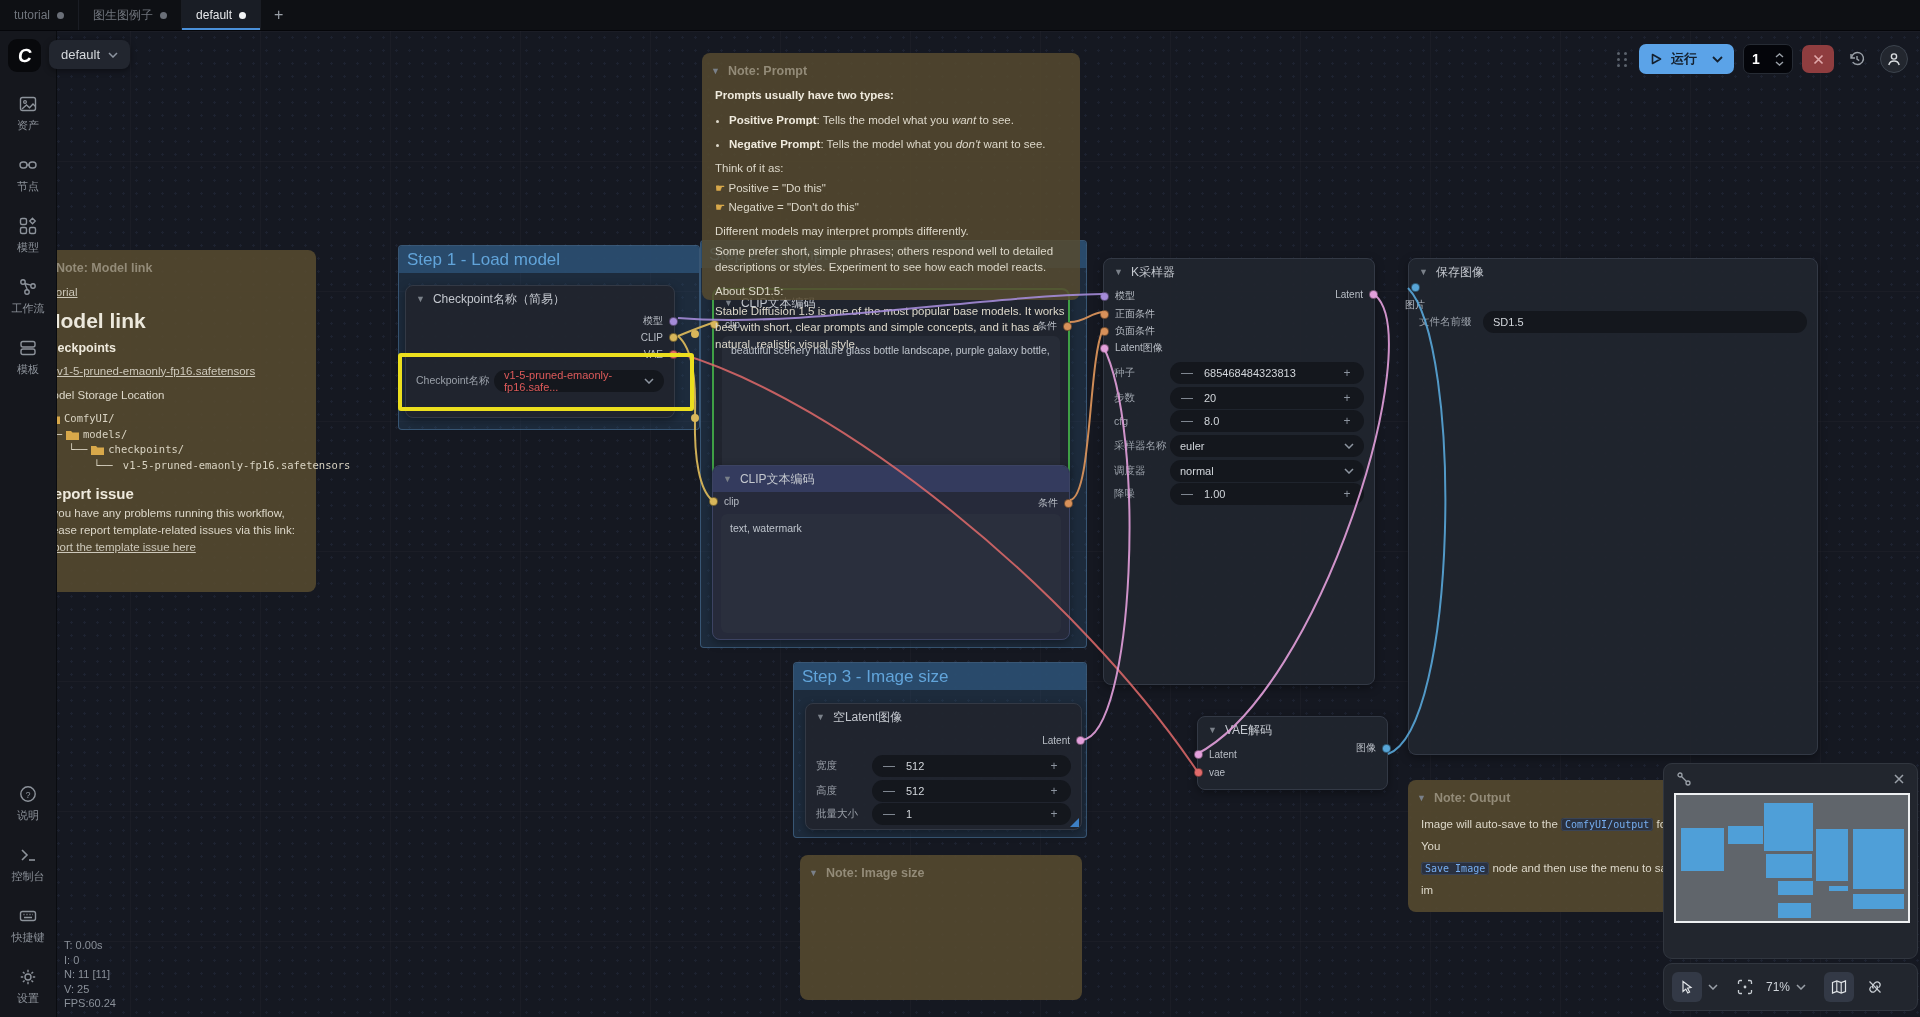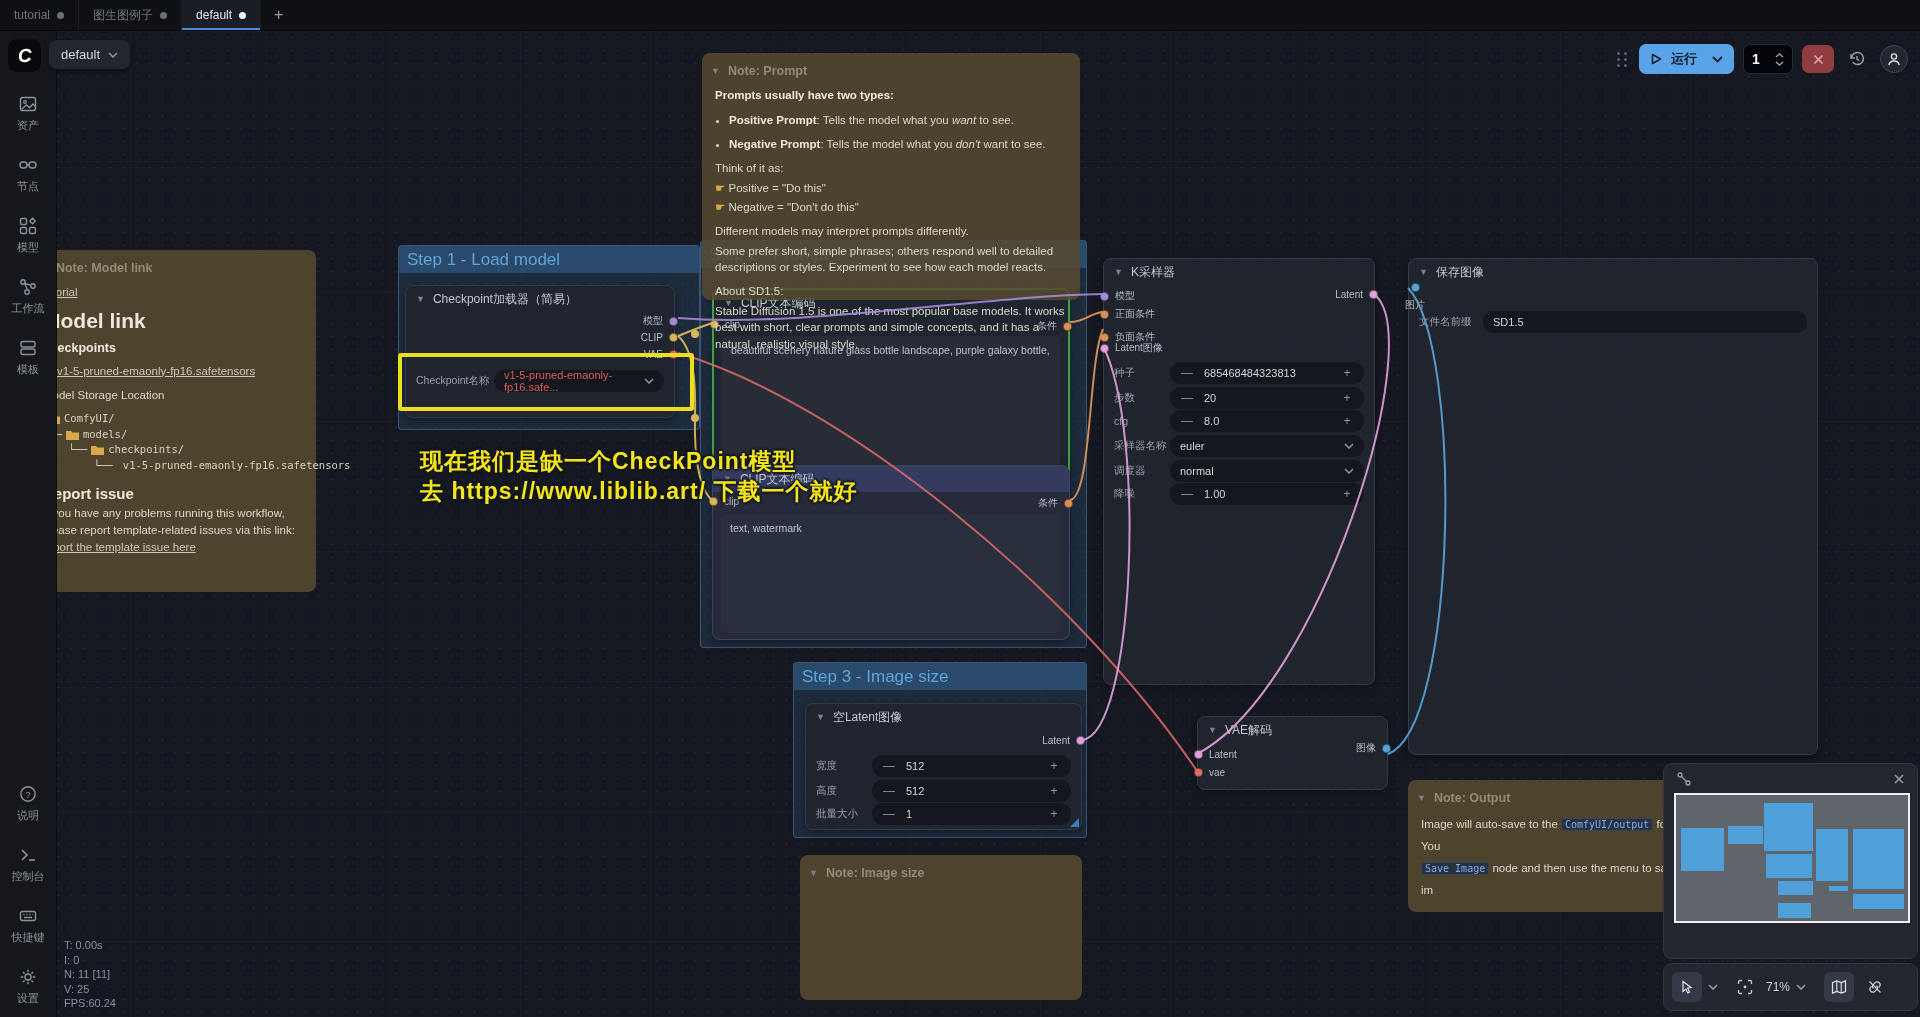--- a/index.html
+++ b/index.html
@@ -115,21 +115,21 @@
   <div class="group" style="left:700px;top:240px;width:387px;height:408px;">
     <div class="ghead">Step 2 - Prompt</div>
   </div>
   <div class="group" style="left:793px;top:662px;width:294px;height:176px;">
     <div class="ghead">Step 3 - Image size</div>
   </div>
 
   <div class="node" style="left:405px;top:285px;width:270px;height:133px;">
     <div class="ntitlebar">
         <span class="chev">▼</span>
-        <span>Checkpoint加载器（简易）</span>
+        <span>Checkpoint名称（简易）</span>
       </div>
     <div class="port out" style="top:313px;top:28px;">
         <span class="pdot" style="background: rgb(164, 139, 216);"></span>
         <span>模型</span>
       </div>
     <div class="port out" style="top:46px;">
         <span class="pdot" style="background: rgb(216, 182, 90);"></span>
         <span>CLIP</span>
       </div>
     <div class="port out" style="top:63px;">
@@ -228,21 +228,21 @@
         <span>K采样器</span>
       </div>
     <div class="port in" style="top:30px;">
         <span class="pdot" style="background: rgb(164, 139, 216);"></span>
         <span>模型</span>
       </div>
     <div class="port in" style="top:48px;text-align:center;">
         <span class="pdot" style="background: rgb(216, 145, 90);"></span>
         <span>正面条件</span>
       </div>
-    <div class="port in" style="top:71px;">
+    <div class="port in" style="top:65px;">
         <span class="pdot" style="background: rgb(216, 145, 90);"></span>
         <span>负面条件</span>
       </div>
     <div class="port in" style="top:82px;">
         <span class="pdot" style="background: rgb(227, 160, 220);"></span>
         <span>Latent图像</span>
       </div>
     <div class="port out" style="top:30px;">
         <span class="pdot" style="background: rgb(227, 160, 220);"></span>
         <span>Latent</span>
@@ -395,24 +395,20 @@
     <circle cx="695" cy="418" r="4" fill="#d8b65a"></circle>
     <path d="M678,353 C840,400 1075,590 1197,771" fill="none" stroke-width="2" opacity="0.85" stroke="#e06a6a"></path>
     <path d="M1070,322 C1085,322 1090,313 1103,312" fill="none" stroke-width="2" opacity="0.95" stroke="#d8915a"></path>
     <path d="M1070,500 C1092,497 1088,362 1103,329" fill="none" stroke-width="2" opacity="0.95" stroke="#d8915a"></path>
     <path d="M1082,740 C1135,734 1146,430 1103,346" fill="none" stroke-width="2" opacity="0.9" stroke="#e3a0dc"></path>
     <path d="M1375,295 C1428,340 1320,690 1197,754" fill="none" stroke-width="2" opacity="0.9" stroke="#e3a0dc"></path>
     <path d="M1388,754 C1458,728 1463,345 1408,288" fill="none" stroke-width="2" opacity="0.9" stroke="#58a6d8"></path>
   </svg>
 
   <div id="hlbox"></div>
-  <div id="annotation">
-    <div>现在我们是缺一个CheckPoint模型</div>
-    <div>去 https://www.liblib.art/ 下载一个就好</div>
-  </div>
 
   <div id="tabbar">
     <div class="tab">
         <span>tutorial</span>
         <span class="dot"></span>
       </div>
     <div class="tab">
         <span>图生图例子</span>
         <span class="dot"></span>
       </div>

